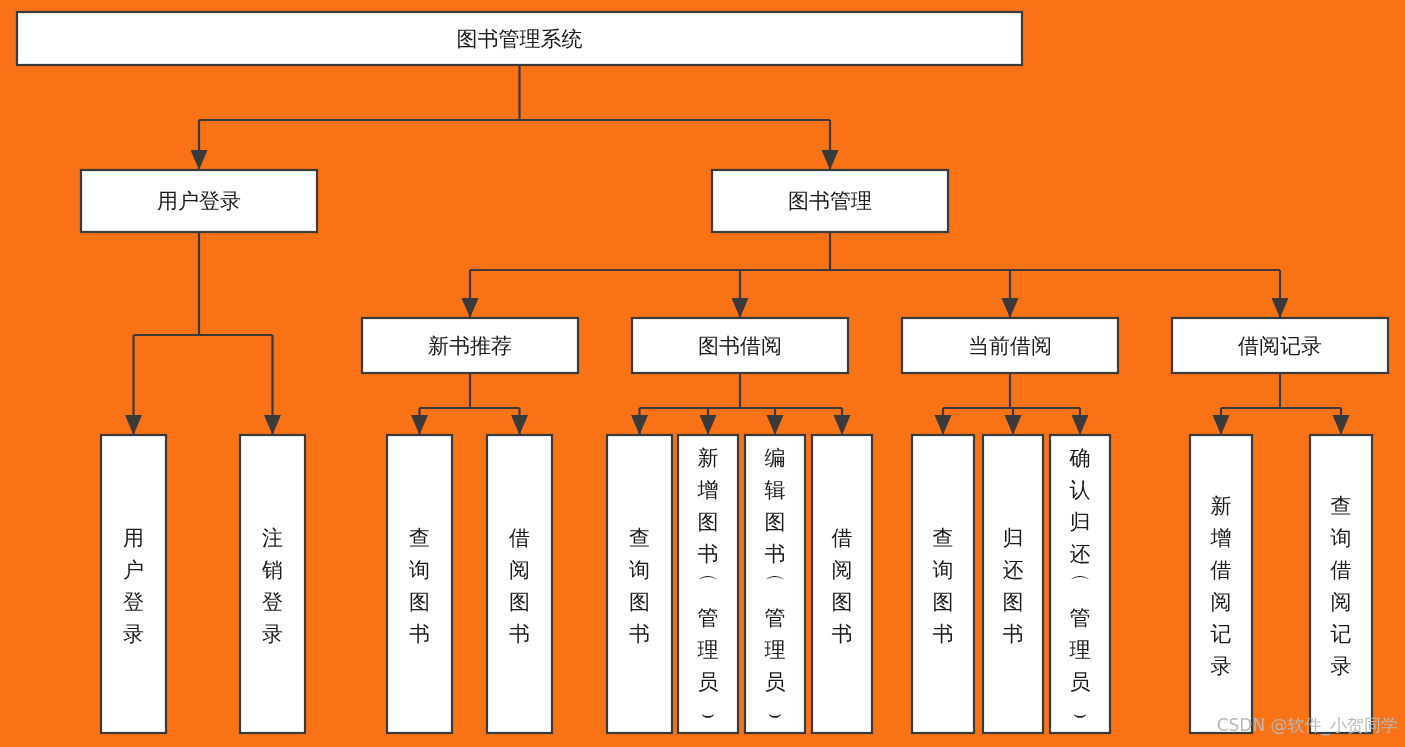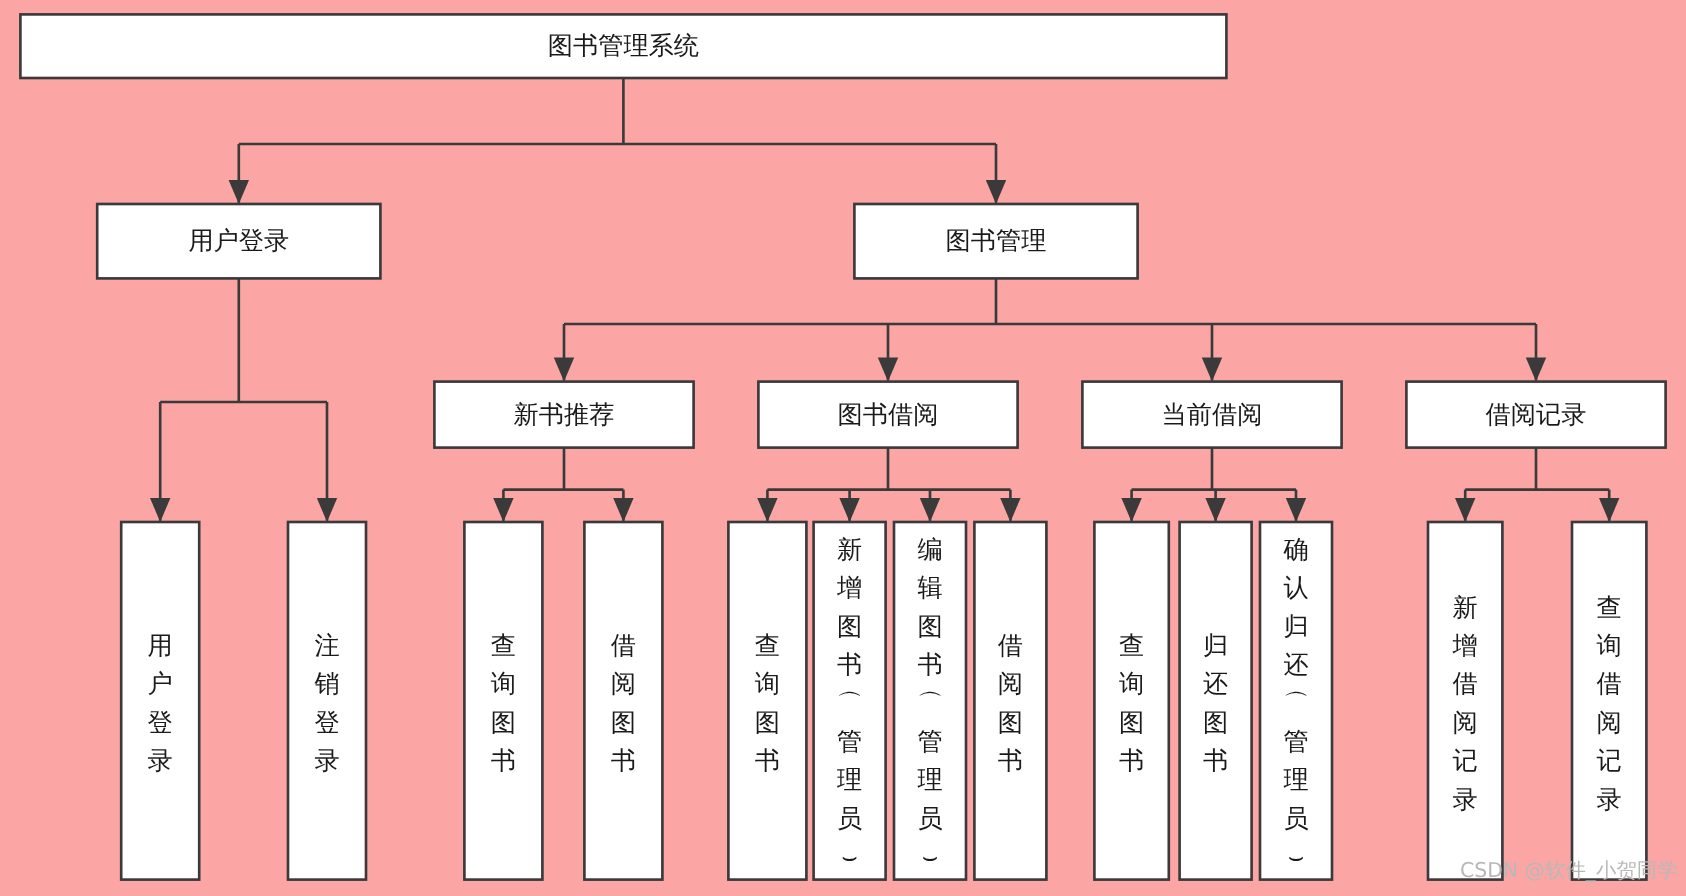--- a/index.html
+++ b/index.html
@@ -11,21 +11,21 @@
   body {
     width: 1405px;
     height: 747px;
     overflow: hidden;
     font-family: "DejaVu Sans", "Liberation Sans", sans-serif;
   }
   #diagram-root {
     position: relative;
     width: 1405px;
     height: 747px;
-    background: #fca5a5;
+    background: #f97316;
   }
   svg#tree-svg {
     position: absolute;
     top: 0;
     left: 0;
     width: 1405px;
     height: 747px;
     display: block;
   }
   .node-box {

